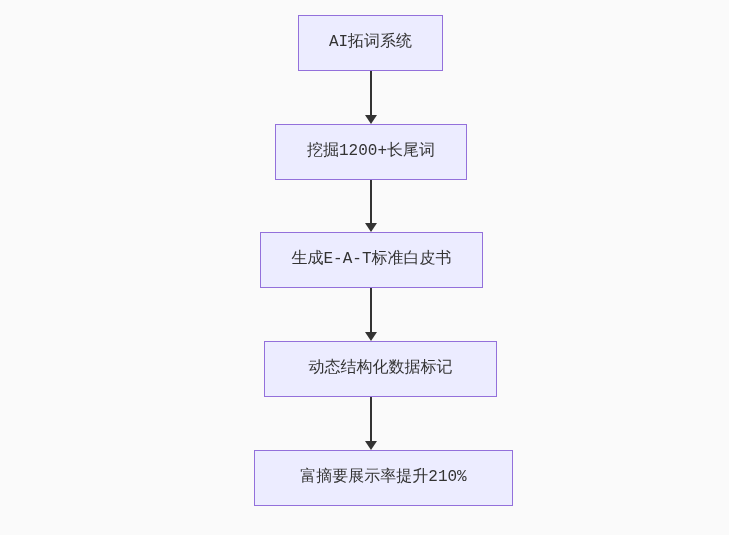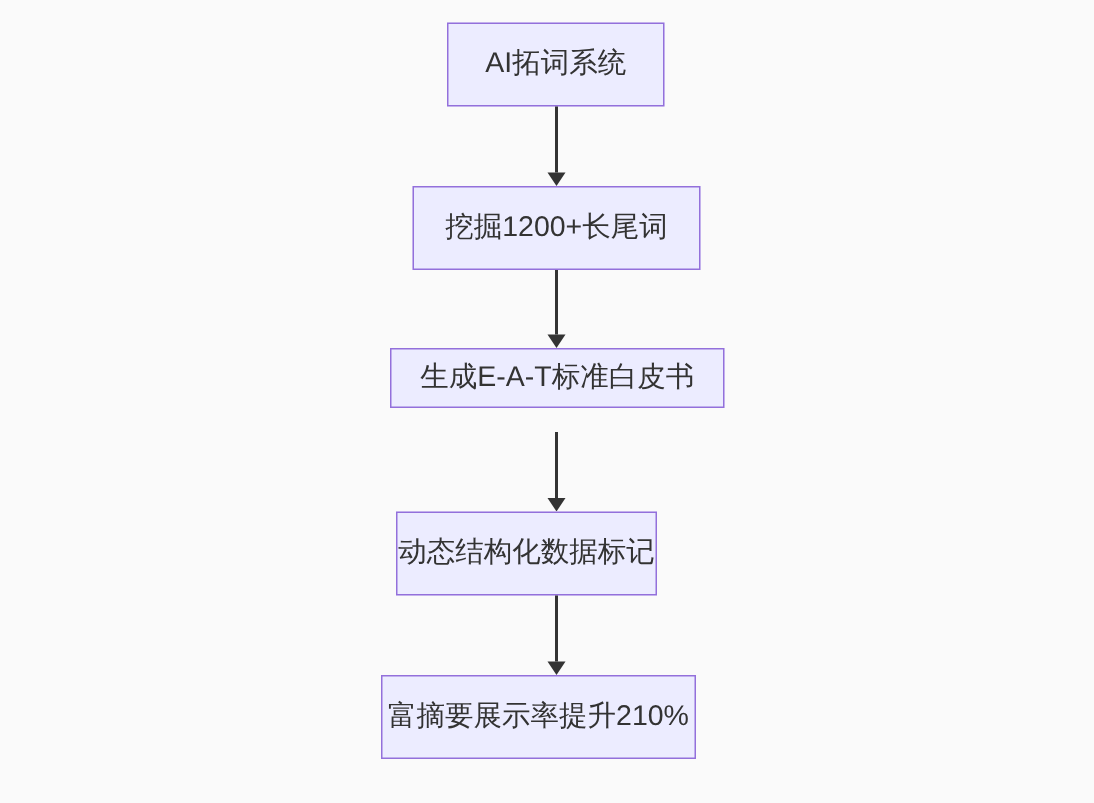--- a/index.html
+++ b/index.html
@@ -17,30 +17,31 @@
   }
   .node {
     position: absolute;
     box-sizing: border-box;
     background: var(--node-fill, #ececff);
     border: 1.5px solid var(--node-border, #9370db);
     color: var(--text-color, #333333);
     display: flex;
     align-items: center;
     justify-content: center;
-    font-size: 19px;
+    font-size: 16px;
     line-height: 1.2;
     text-align: center;
     white-space: nowrap;
+    font-family: Liberation Mono, monospace;
   }
   .node-1 { left: 298px; top: 15px;  width: 145px; height: 56px; }
   .node-2 { left: 275px; top: 124px; width: 192px; height: 56px; text-align: right; }
-  .node-3 { left: 260px; top: 232px; width: 223px; height: 40px; }
-  .node-4 { left: 264px; top: 341px; width: 174px; height: 56px; }
-  .node-5 { left: 254px; top: 450px; width: 210px; height: 56px; }
+  .node-3 { left: 260px; top: 232px; width: 223px; height: 56px; }
+  .node-4 { left: 264px; top: 341px; width: 233px; height: 56px; }
+  .node-5 { left: 254px; top: 450px; width: 259px; height: 56px; }
   .arrow {
     position: absolute;
     left: 371px;
     transform: translateX(-50%);
     display: flex;
     flex-direction: column;
     align-items: center;
   }
   .arrow .line {
     width: 2px;

